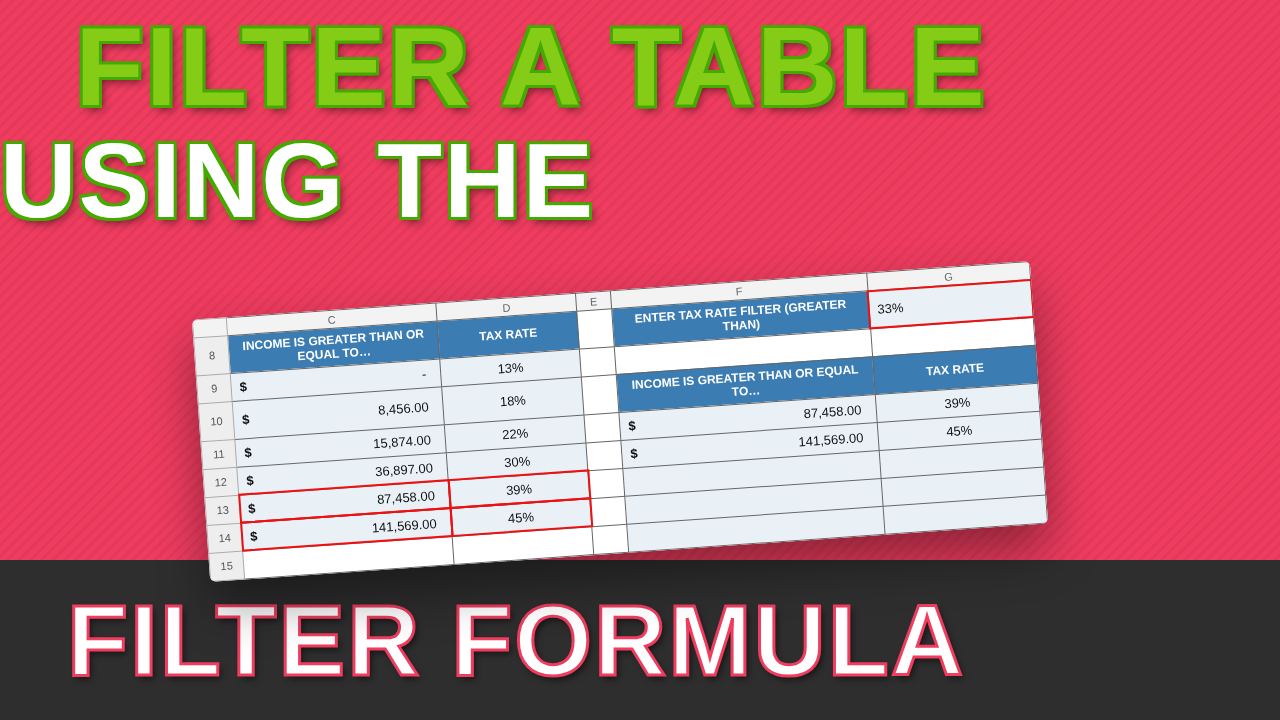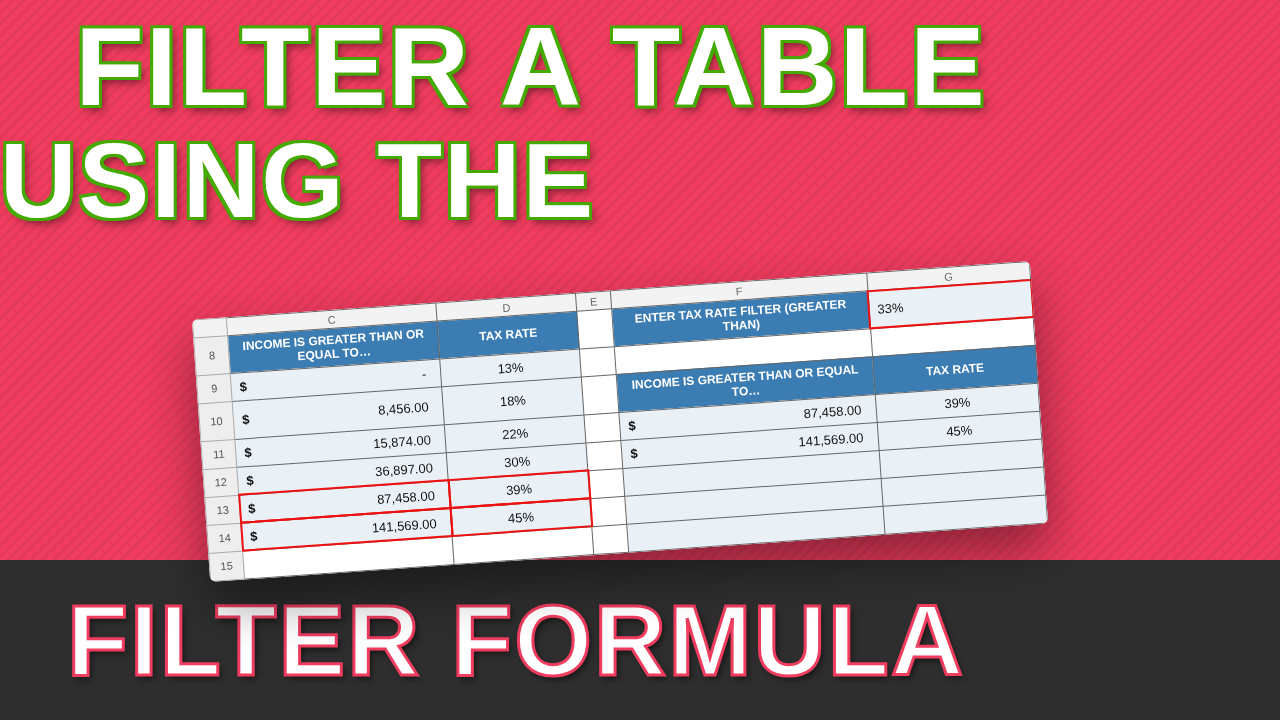--- a/index.html
+++ b/index.html
@@ -10,21 +10,21 @@
   position:absolute; top:0; left:0; width:1280px; height:560px;
   background:
     repeating-linear-gradient(135deg, rgba(0,0,0,0.05) 0px, rgba(0,0,0,0.05) 3px, transparent 3px, transparent 8px),
     #ef3c5f;
 }
 .bottombg { position:absolute; top:560px; left:0; width:1280px; height:160px; background:#2e2e2e; }
 
 .title1 {
   position:absolute; top:2px; left:0; width:1062px; text-align:center;
   font-size:112px; font-weight:900; letter-spacing:2px;
-  color:#ffffff;
+  color:#84cc16;
   text-shadow: -3px -3px 0 #4a0,-3px 3px 0 #4a0,3px -3px 0 #4a0,3px 3px 0 #4a0, 4px 5px 8px rgba(0,0,0,.5);
   font-family:Arial,Helvetica,sans-serif;
 }
 .title2 {
   position:absolute; top:120px; left:0; width:1280px; 
   font-size:106px; font-weight:900; letter-spacing:2px;
   color:#fff;
   text-shadow: -3px -3px 0 #4a0,-3px 3px 0 #4a0,3px -3px 0 #4a0,3px 3px 0 #4a0, 4px 5px 8px rgba(0,0,0,.5);
 }
 .title3 {

